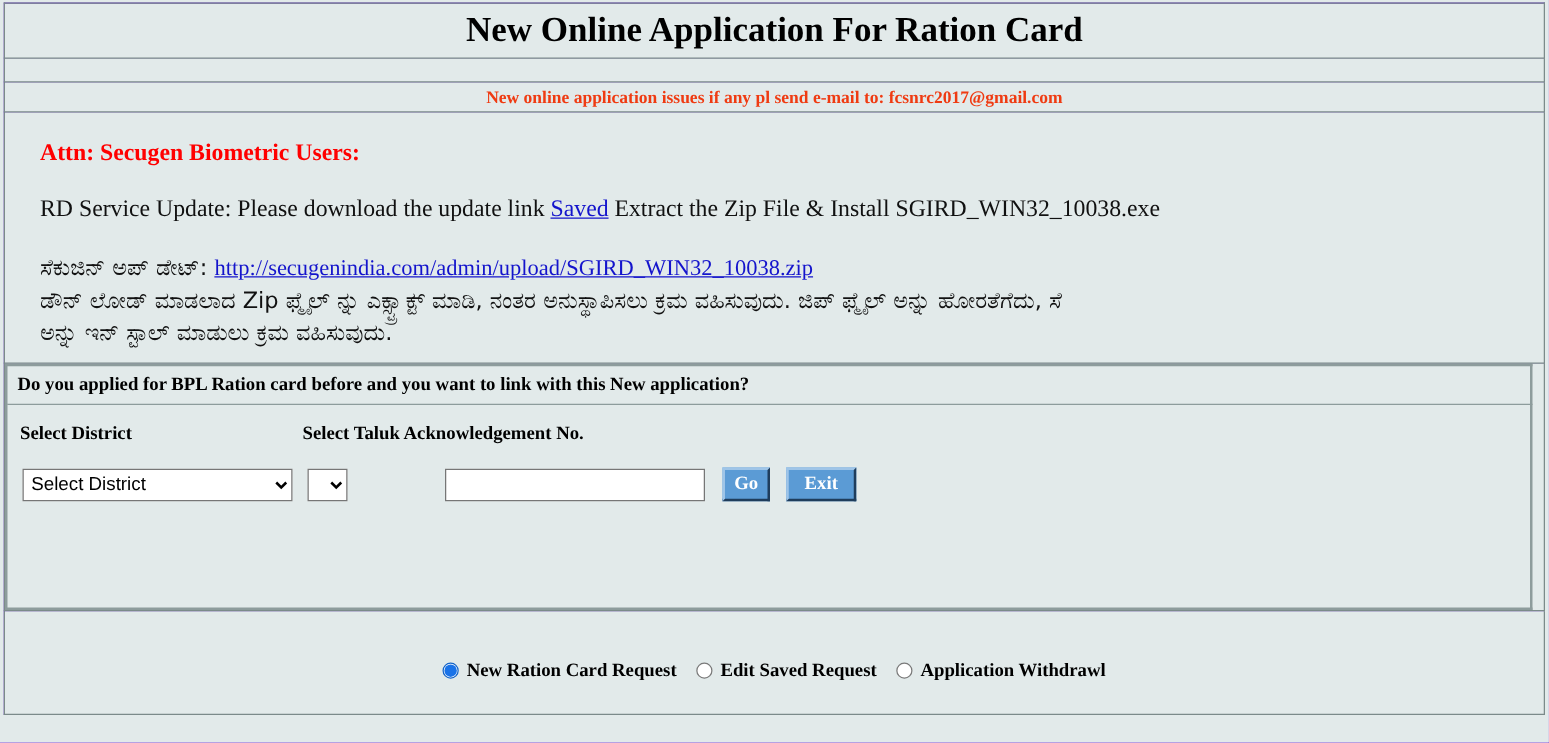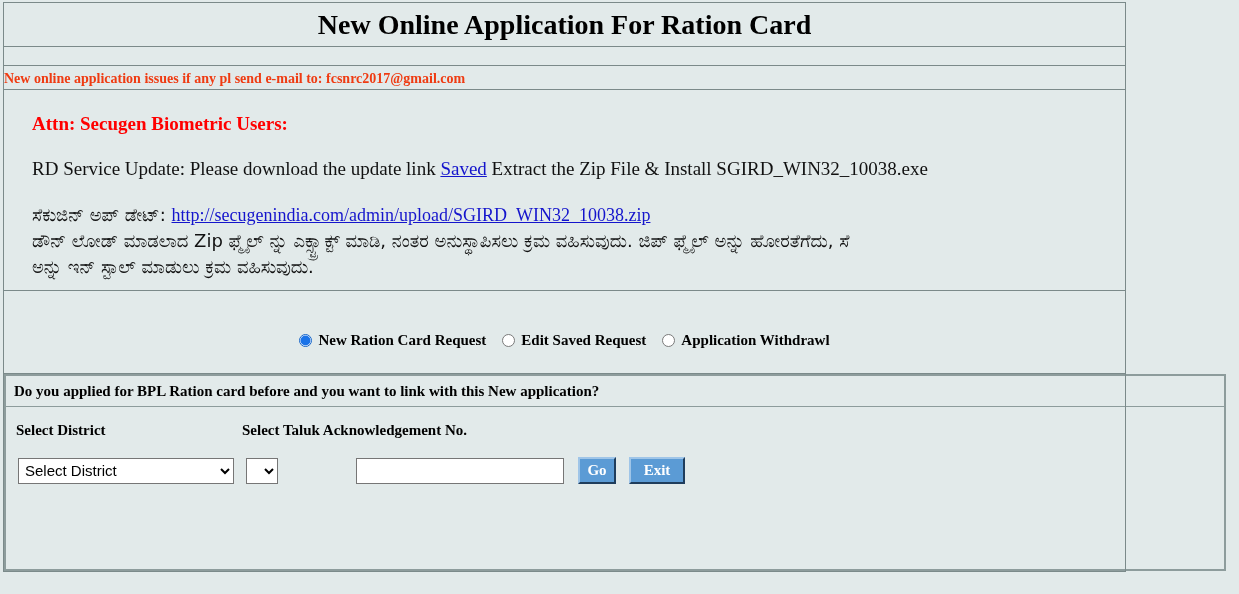--- a/index.html
+++ b/index.html
@@ -18,21 +18,21 @@
     width: 1239px;
     height: 594px;
     box-sizing: border-box;
     background: #e2eaea;
     position: relative;
     overflow: hidden;
   }
 
   
   .outer-table {
-    width: 1123px;
+    width: 1233px;
     margin: 2px 0 0 3px;
     border-collapse: collapse;
     border: 1px solid #7b8a8a;
     background: #6d28d9;
     table-layout: fixed;
   }
   .outer-table > tbody > tr > td {
     border: 1px solid #7b8a8a;
     padding: 0;
     background: #e2eaea;
@@ -54,21 +54,21 @@
   }
 
   
   .spacer-cell {
     height: 18px;
   }
 
   
   .notice-cell {
     height: 23px;
-    text-align: left;
+    text-align: center;
   }
   .notice-text {
     font-family: "Liberation Serif", serif;
     font-size: 14px;
     font-weight: bold;
     color: #ef3b12;
     line-height: 1;
   }
 
   
@@ -309,43 +309,20 @@
               <div class="kn-line"><span>ಸೆಕುಜಿನ್ ಅಪ್ ಡೇಟ್: </span><a class="kn-url" href="#">http://secugenindia.com/admin/upload/SGIRD_WIN32_10038.zip</a></div>
               <div class="kn-line">ಡೌನ್ ಲೋಡ್ ಮಾಡಲಾದ Zip ಫ್ಮೈಲ್ ನ್ನು ಎಕ್ಸ್ಟ್ರಾಕ್ಟ್ ಮಾಡಿ, ನಂತರ ಅನುಸ್ಥಾಪಿಸಲು ಕ್ರಮ ವಹಿಸುವುದು. ಜಿಪ್ ಫ್ಮೈಲ್ ಅನ್ನು ಹೋರತೆಗೆದು, ಸೆ</div>
               <div class="kn-line">ಅನ್ನು ಇನ್ ಸ್ಟಾಲ್ ಮಾಡುಲು ಕ್ರಮ ವಹಿಸುವುದು.</div>
             </div>
 
           </div>
         </td>
       </tr>
 
       <tr>
-        <td class="radio-cell">
-          <div class="radio-group">
-
-            <span class="radio-opt">
-              <span class="radio-mark checked"></span>
-              <span class="radio-label">New Ration Card Request</span>
-            </span>
-
-            <span class="radio-opt">
-              <span class="radio-mark"></span>
-              <span class="radio-label">Edit Saved Request</span>
-            </span>
-
-            <span class="radio-opt">
-              <span class="radio-mark"></span>
-              <span class="radio-label">Application Withdrawl</span>
-            </span>
-
-          </div>
-        </td>
-      </tr>
-
-      <tr>
         <td class="bpl-cell">
 
           <table class="bpl-table">
             <tbody>
               <tr>
                 <td class="bpl-question-cell">
                   <span class="bpl-question">Do you applied for BPL Ration card before and you want to link with this New application?</span>
                 </td>
               </tr>
               <tr>
@@ -374,16 +351,39 @@
 
                   </div>
                 </td>
               </tr>
             </tbody>
           </table>
 
         </td>
       </tr>
 
+      <tr>
+        <td class="radio-cell">
+          <div class="radio-group">
+
+            <span class="radio-opt">
+              <span class="radio-mark checked"></span>
+              <span class="radio-label">New Ration Card Request</span>
+            </span>
+
+            <span class="radio-opt">
+              <span class="radio-mark"></span>
+              <span class="radio-label">Edit Saved Request</span>
+            </span>
+
+            <span class="radio-opt">
+              <span class="radio-mark"></span>
+              <span class="radio-label">Application Withdrawl</span>
+            </span>
+
+          </div>
+        </td>
+      </tr>
+
     </tbody>
   </table>
 
 </div>
 
 </body></html>

